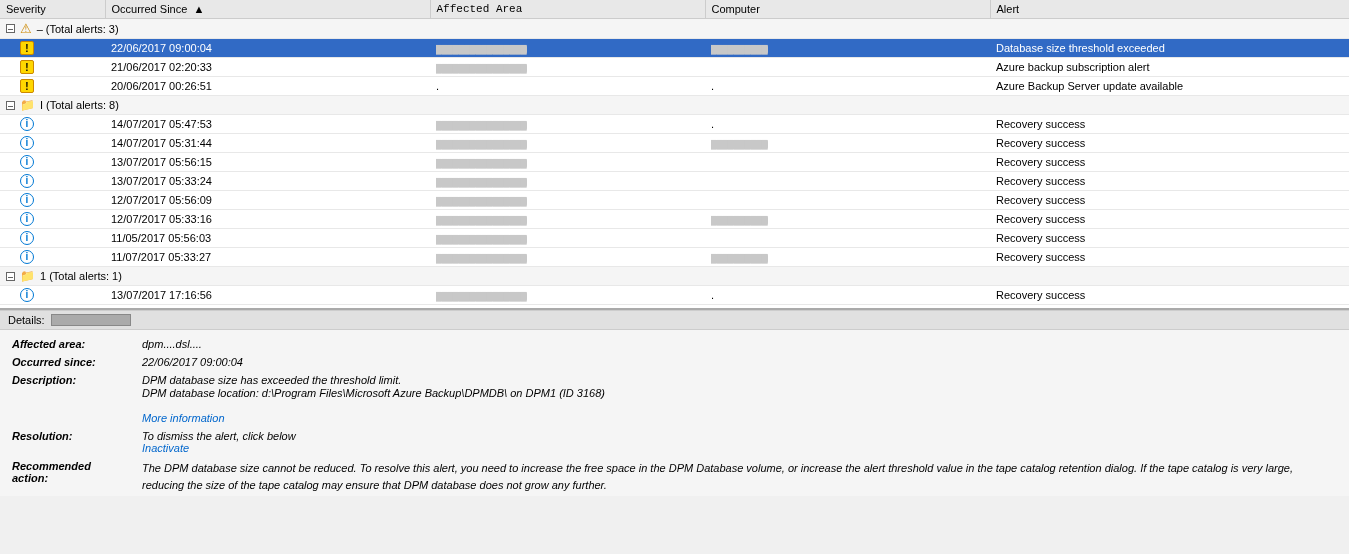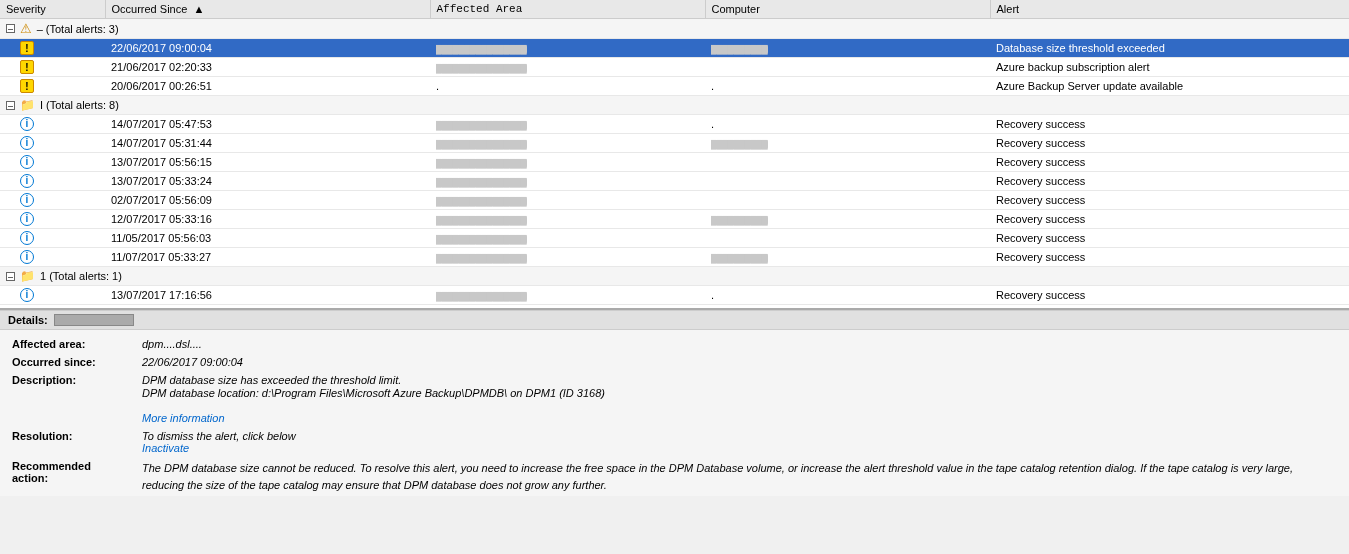--- a/index.html
+++ b/index.html
@@ -32,25 +32,25 @@
     .icon-info { display: inline-block; width: 14px; height: 14px; background: #fff; border: 1.5px solid #0078d4; border-radius: 50%; text-align: center; line-height: 12px; font-size: 10px; font-weight: bold; color: #0078d4; margin-right: 2px; }
 
     .expand-icon { display: inline-block; width: 9px; height: 9px; border: 1px solid #666; background: #fff; text-align: center; line-height: 8px; font-size: 9px; cursor: pointer; margin-right: 2px; }
     .folder-icon { display: inline-block; font-size: 12px; margin-right: 2px; }
 
     .blurred-text { background: #c8c8c8; color: #c8c8c8; border-radius: 2px; display: inline-block; }
 
     
     .details-section { flex: 1; background: #f5f5f5; border-top: 1px solid #ccc; overflow-y: auto; }
     .details-header { background: #e0e0e0; padding: 3px 8px; border-bottom: 1px solid #ccc; font-size: 11px; display: flex; align-items: center; gap: 6px; }
-    .details-header-label { font-weight: bold; }
+    .details-header-label { font-weight: normal; }
     .details-scrollbar-indicator { background: #aaa; height: 12px; width: 80px; border: 1px solid #888; display: inline-block; }
     .details-content { padding: 8px 12px; }
     .detail-row { display: flex; margin-bottom: 6px; align-items: flex-start; }
-    .detail-label { font-weight: bold; width: 130px; min-width: 130px; text-align: left; padding-right: 18px; }
+    .detail-label { font-weight: bold; width: 130px; min-width: 130px; text-align: left; padding-right: 18px; font-style: italic; }
     .detail-value { flex: 1; font-style: italic; }
     .detail-value a { color: #0066cc; text-decoration: none; }
     .desc-line { display: block; margin-bottom: 1px; }
     .recommended-text { line-height: 1.5; }
   </style>
 </head>
 <body>
 
 <div class="main-container">
 
@@ -131,21 +131,21 @@
           </tr>
           <tr>
             <td style="padding-left: 20px;"><span class="icon-info">i</span></td>
             <td>13/07/2017 05:33:24</td>
             <td><span class="blurred-text" style="font-size: 8px;">████████████████</span></td>
             <td></td>
             <td>Recovery success</td>
           </tr>
           <tr>
             <td style="padding-left: 20px;"><span class="icon-info">i</span></td>
-            <td>02/07/2017 05:56:09</td>
+            <td>12/07/2017 05:56:09</td>
             <td><span class="blurred-text" style="font-size: 8px;">████████████████</span></td>
             <td></td>
             <td>Recovery success</td>
           </tr>
           <tr>
             <td style="padding-left: 20px;"><span class="icon-info">i</span></td>
             <td>12/07/2017 05:33:16</td>
             <td><span class="blurred-text" style="font-size: 8px;">████████████████</span></td>
             <td><span class="blurred-text" style="font-size: 8px;">██████████</span></td>
             <td>Recovery success</td>

